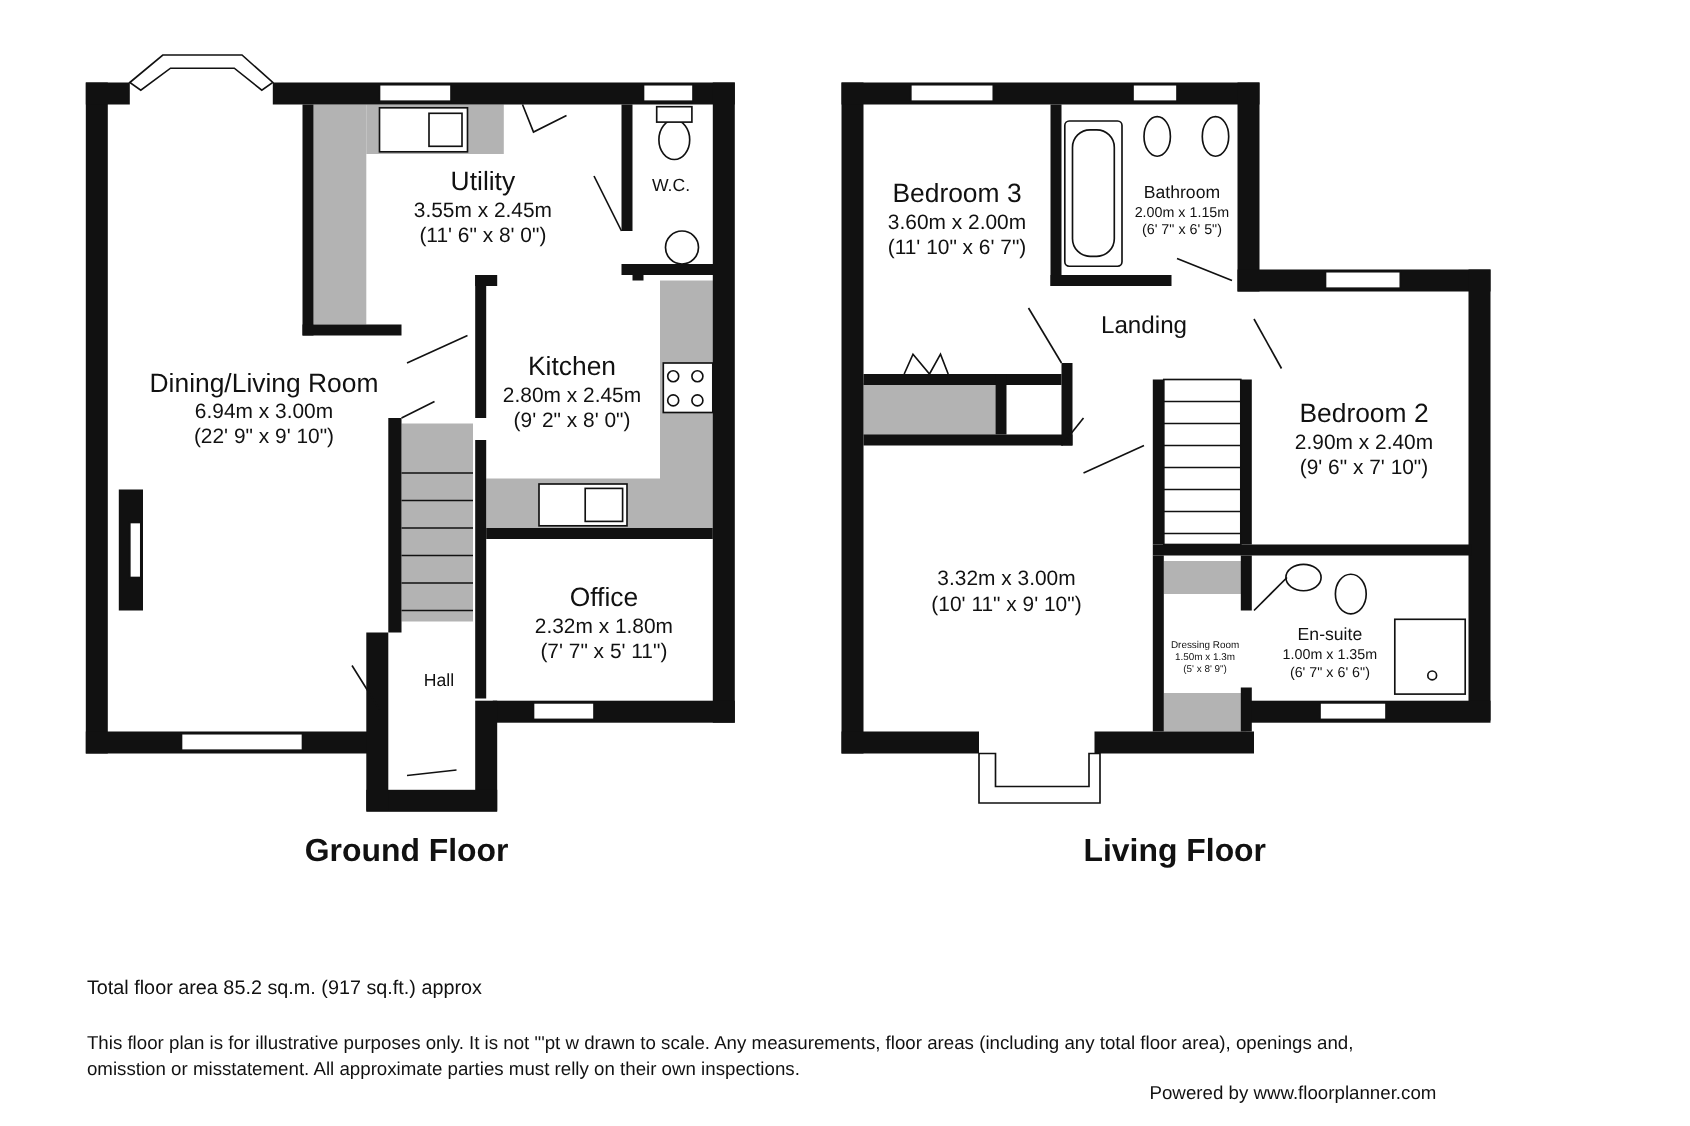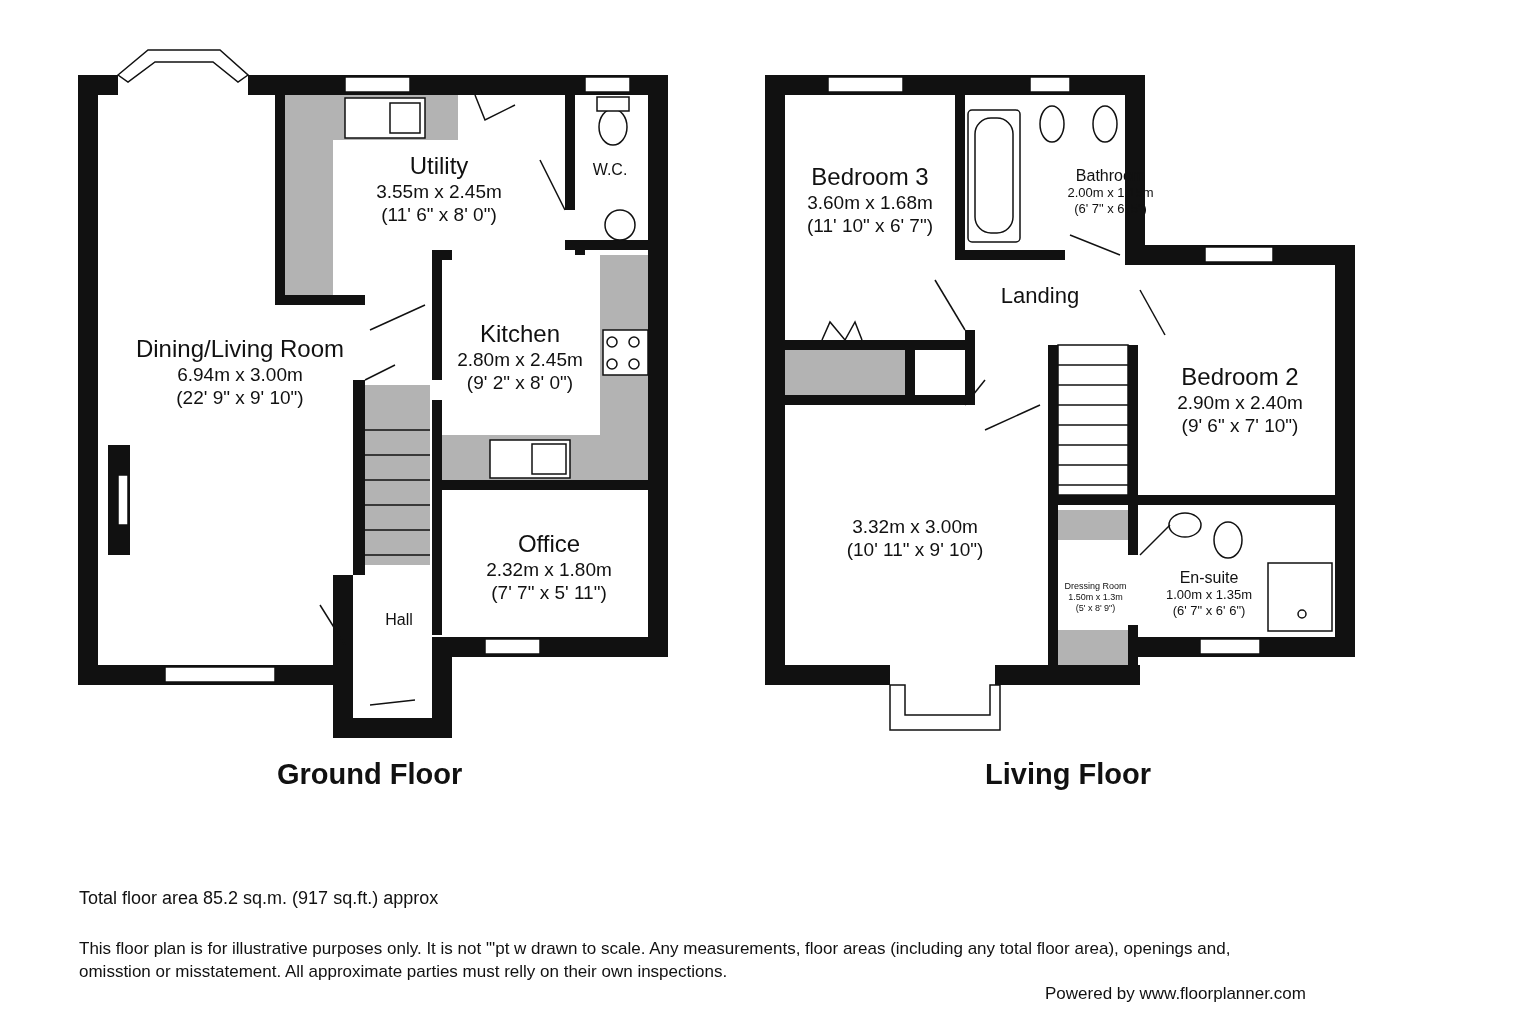--- a/index.html
+++ b/index.html
@@ -172,24 +172,24 @@
   <div class="room-dim">2.32m x 1.80m</div>
   <div class="room-dim">(7' 7" x 5' 11")</div>
 </div>
 <div class="lbl" style="left:360px;top:610px;width:78px;">
   <div class="small-name">Hall</div>
 </div>
 <div class="floor-title" style="left:277px;top:758px;">Ground Floor</div>
 
 <div class="lbl" style="left:785px;top:163px;width:170px;">
   <div class="room-name">Bedroom 3</div>
-  <div class="room-dim">3.60m x 1.68m</div>
+  <div class="room-dim">3.60m x 2.00m</div>
   <div class="room-dim">(11' 10" x 6' 7")</div>
 </div>
-<div class="lbl" style="left:1022px;top:166px;width:105px;padding-left:36px;">
+<div class="lbl" style="left:1022px;top:166px;width:105px;">
   <div class="small-name">Bathroom</div>
   <div class="small-dim">2.00m x 1.15m</div>
   <div class="small-dim">(6' 7" x 6' 5")</div>
 </div>
 <div class="lbl" style="left:980px;top:283px;width:120px;">
   <div class="room-name" style="font-size:22px;">Landing</div>
 </div>
 <div class="lbl" style="left:1145px;top:363px;width:190px;">
   <div class="room-name">Bedroom 2</div>
   <div class="room-dim">2.90m x 2.40m</div>

